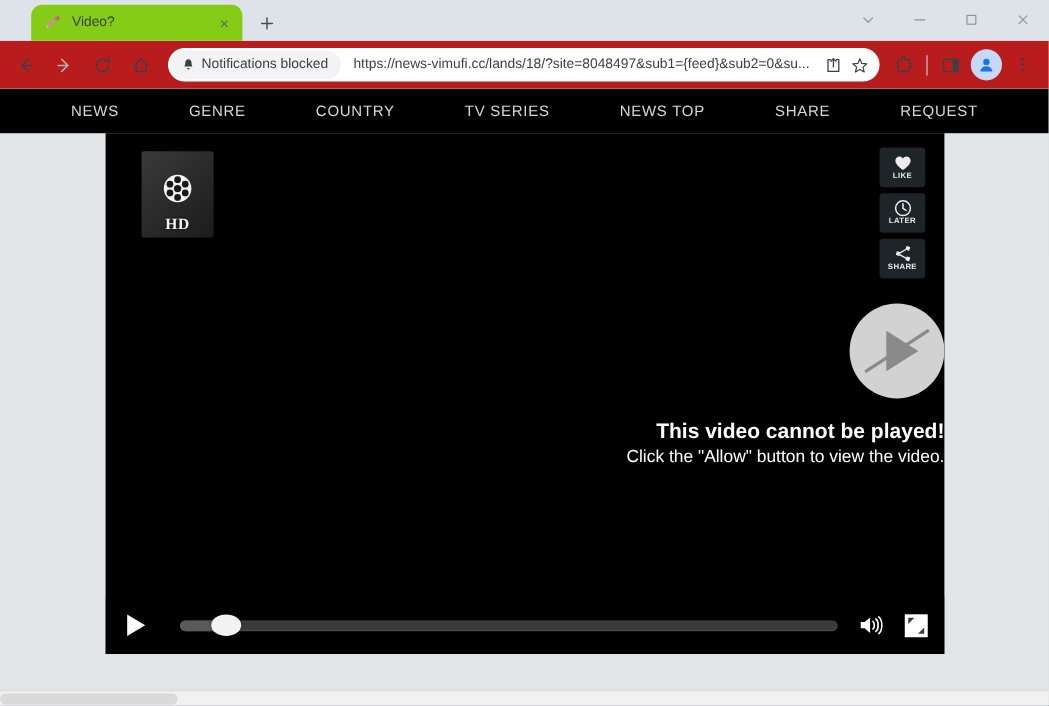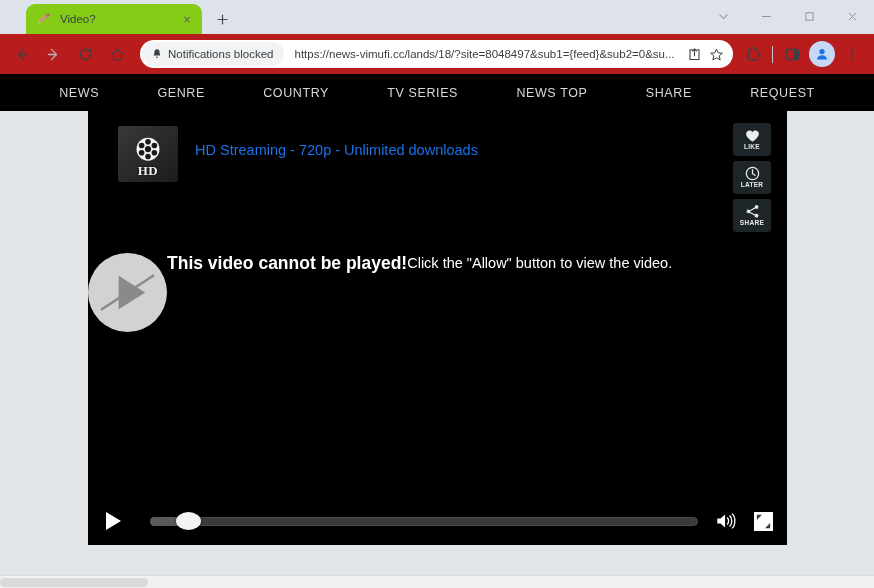--- a/index.html
+++ b/index.html
@@ -249,21 +249,21 @@
   .player-top {
     position: absolute;
     top: 0; left: 0; right: 0;
     height: 120px;
     padding: 13px 12px 0 30px;
     display: flex;
     align-items: flex-start;
   }
 
   .hd-logo {
-    width: 60px; height: 56px;
+    width: 60px; height: 72px;
     background: linear-gradient(135deg, #3a3a3a 0%, #2a2a2a 50%, #1c1c1c 100%);
     border-radius: 2px;
     position: relative;
     flex: none;
     display: flex;
     flex-direction: column;
     align-items: center;
     justify-content: center;
     margin-top: 2px;
   }
@@ -324,22 +324,22 @@
     color: #e8e8e8;
     letter-spacing: 0.3px;
     line-height: 1;
   }
 
   .center-block {
     position: absolute;
     left: 0; right: 0;
     top: 142px;
     display: flex;
-    flex-direction: row;
-    align-items: flex-start;
+    flex-direction: column;
+    align-items: flex-end;
   }
 
   .play-circle {
     width: 79px; height: 79px;
     border-radius: 50%;
     background: #d2d2d2;
     position: relative;
     display: flex;
     align-items: center;
     justify-content: center;
@@ -608,21 +608,20 @@
               <circle cx="20" cy="19" r="3.6" fill="#1a1a1a"></circle>
               <circle cx="20" cy="10.3" r="3.3" fill="#1a1a1a"></circle>
               <circle cx="27.5" cy="14.7" r="3.3" fill="#1a1a1a"></circle>
               <circle cx="27.5" cy="23.3" r="3.3" fill="#1a1a1a"></circle>
               <circle cx="20" cy="27.7" r="3.3" fill="#1a1a1a"></circle>
               <circle cx="12.5" cy="23.3" r="3.3" fill="#1a1a1a"></circle>
               <circle cx="12.5" cy="14.7" r="3.3" fill="#1a1a1a"></circle>
             </svg>
             <span class="hd-logo-text">HD</span>
           </div>
-          <a href="#" class="promo-link">HD Streaming - 720p - Unlimited downloads</a>
         </div>
 
         <div class="side-actions">
 
           <div class="action-btn">
             <span class="action-icon">
               <svg width="15" height="14" viewBox="0 0 20 18">
                 <path d="M10 16.5 C10 16.5 1.5 11.3 1.5 6.3 C1.5 3.6 3.6 1.6 6.1 1.6 C7.8 1.6 9.2 2.5 10 3.9 C10.8 2.5 12.2 1.6 13.9 1.6 C16.4 1.6 18.5 3.6 18.5 6.3 C18.5 11.3 10 16.5 10 16.5 Z" fill="#ececec"></path>
               </svg>
             </span>

